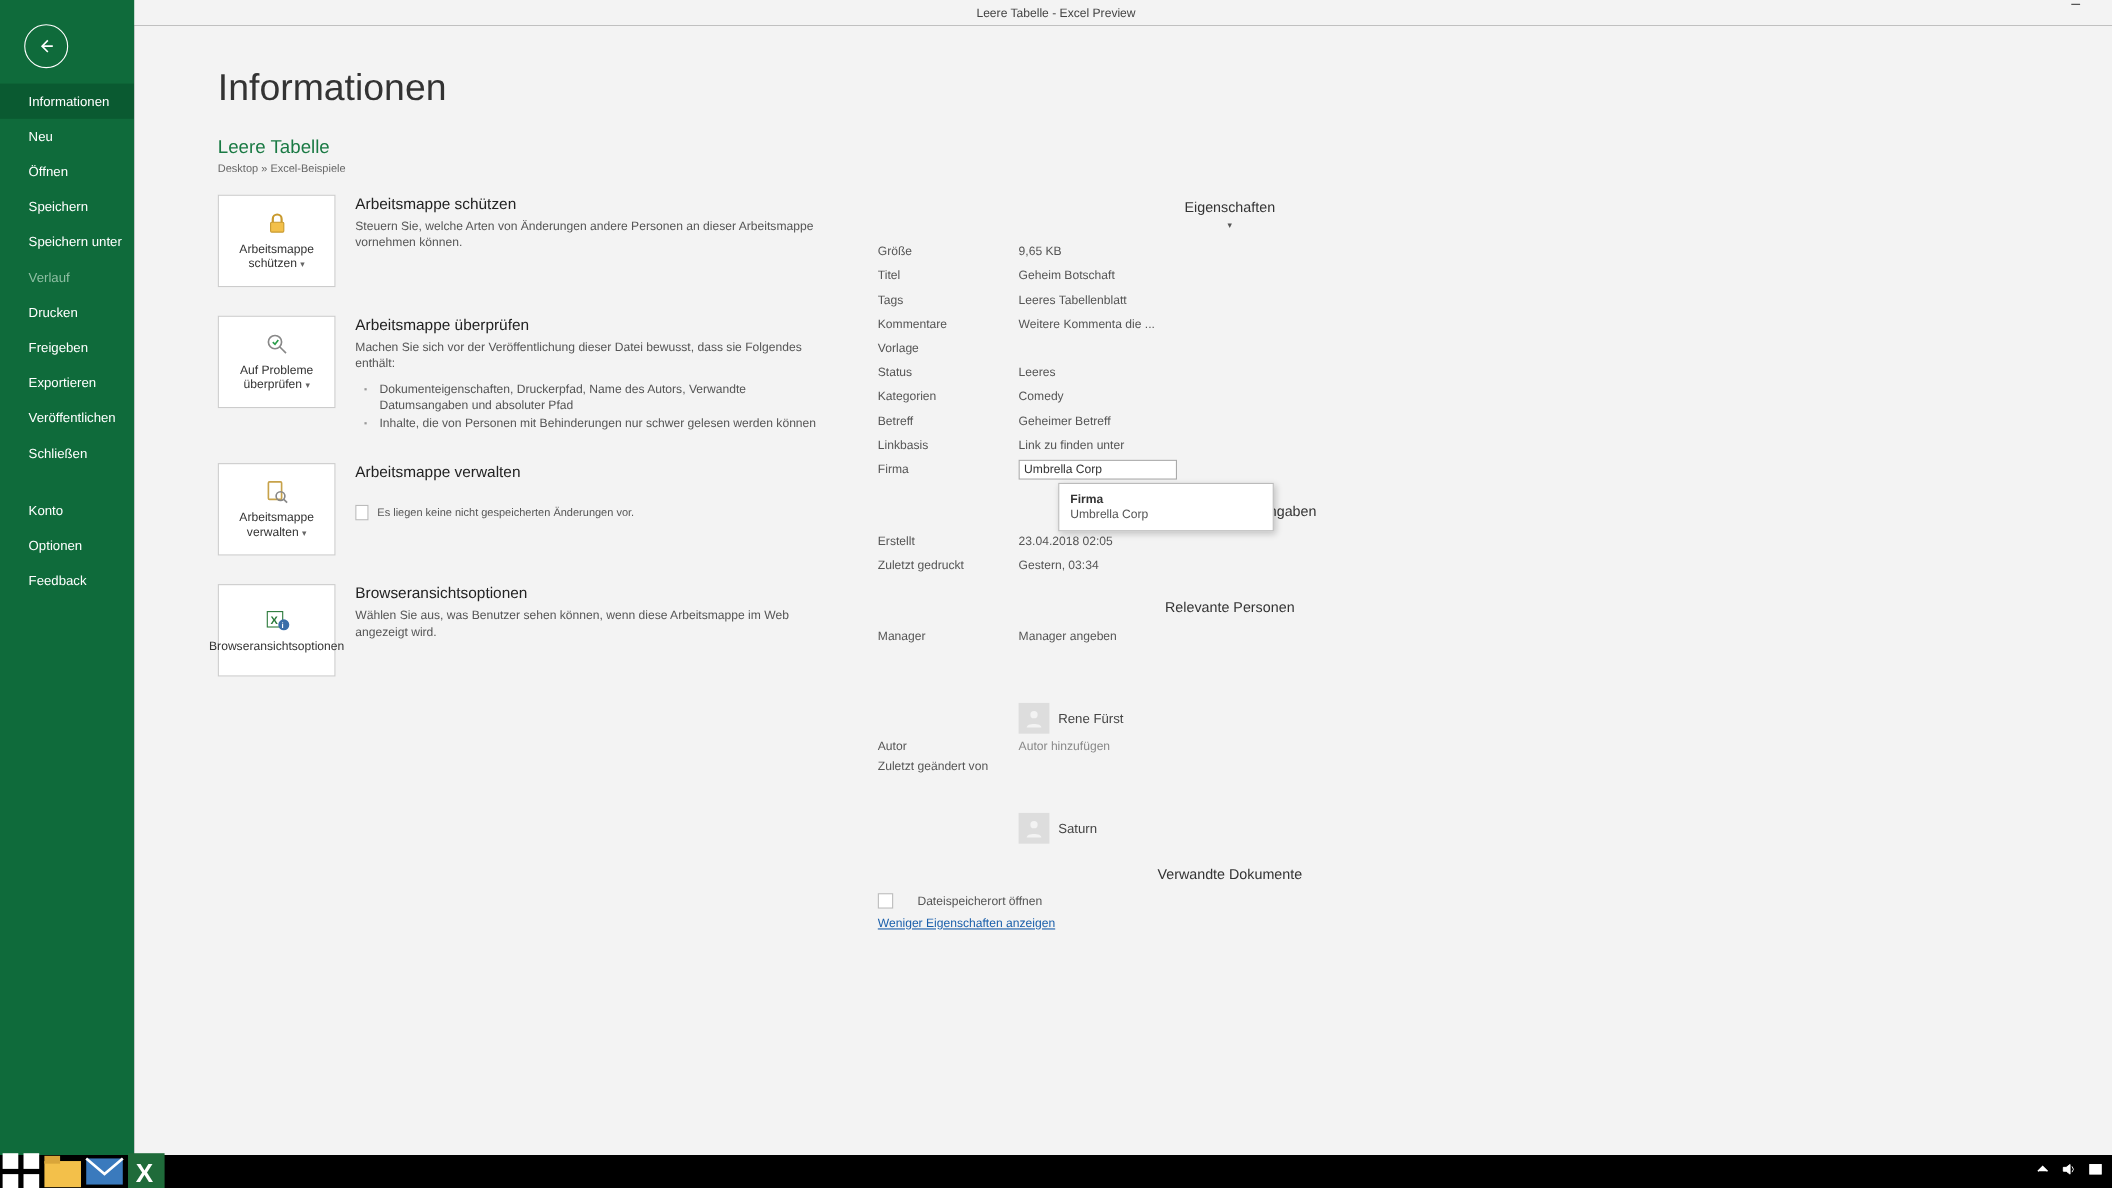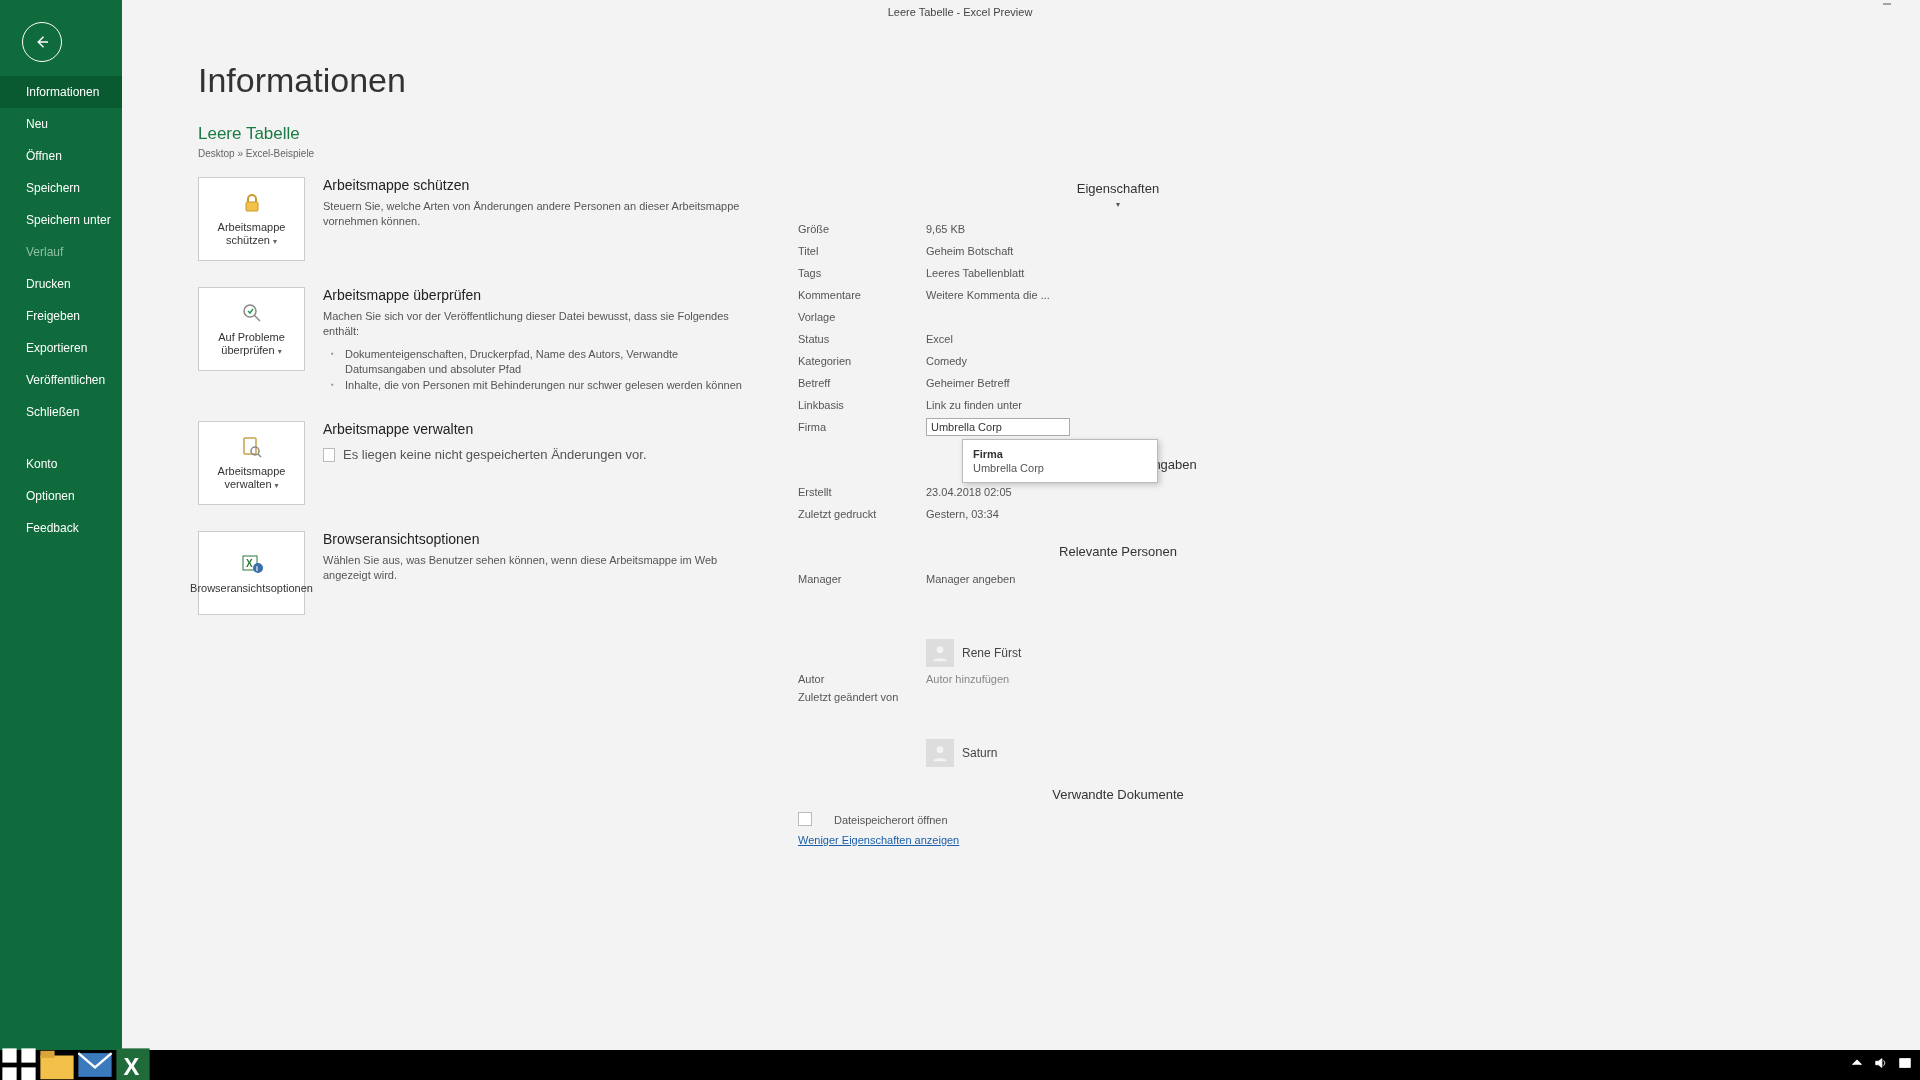--- a/index.html
+++ b/index.html
@@ -38,21 +38,21 @@
 .action-block { display:flex; gap:18px; margin-bottom:26px;}
 .action-card { width:107px; height:84px; background:#fff; border:1px solid #ccc; display:flex; flex-direction:column; align-items:center; justify-content:center; gap:6px; font-size:11px; color:#333; text-align:center; padding:4px; line-height:1.2;}
 .action-card .card-icon { width:24px; height:24px; display:flex; align-items:center; justify-content:center;}
 .action-card .chev { font-size:8px; color:#666; }
 .action-desc { flex:1;}
 .action-desc .ttl { font-size:14px; color:#222; margin-bottom:6px;}
 .action-desc .txt { font-size:11px; color:#555; line-height:1.35;}
 .action-desc ul { list-style:none; margin-top:8px;}
 .action-desc ul li { font-size:11px; color:#555; padding-left:22px; position:relative; line-height:1.35; margin-bottom:2px;}
 .action-desc ul li::before { content:"▪"; position:absolute; left:8px; color:#999; font-size:8px; top:2px;}
-.unsaved-note { display:flex; gap:8px; align-items:center; font-size:13px; color:#555; margin-top:10px;}
+.unsaved-note { display:flex; gap:8px; align-items:center; font-size:10px; color:#555; margin-top:22px;}
 .unsaved-note .sq { width:12px; height:14px; border:1px solid #bbb; background:#fff;}
 
 
 .sec-hdr { font-size:13px; color:#333; margin:4px 0 10px 0; display:flex; align-items:center; gap:4px;flex-direction:column;}
 .sec-hdr .drop { font-size:8px; color:#555;}
 .prop-row { display:flex; align-items:center; min-height:20px; margin-bottom:2px;}
 .prop-row .k { width:128px; font-size:11px; color:#555;}
 .prop-row .v { font-size:11px; color:#555; position:relative;}
 .prop-row input.v { border:1px solid #aaa; background:#fff; padding:2px 4px; width:144px; font-size:11px; color:#333;}
 
@@ -241,21 +241,21 @@
         <div class="prop-row">
             <span class="k">Kommentare</span>
             <span class="v">Weitere Kommenta die ...</span>
           </div>
         <div class="prop-row">
             <span class="k">Vorlage</span>
             <span class="v"></span>
           </div>
         <div class="prop-row">
             <span class="k">Status</span>
-            <span class="v">Excel</span>
+            <span class="v">Leeres</span>
           </div>
         <div class="prop-row">
             <span class="k">Kategorien</span>
             <span class="v">Comedy</span>
           </div>
         <div class="prop-row">
             <span class="k">Betreff</span>
             <span class="v">Geheimer Betreff</span>
           </div>
         <div class="prop-row">

